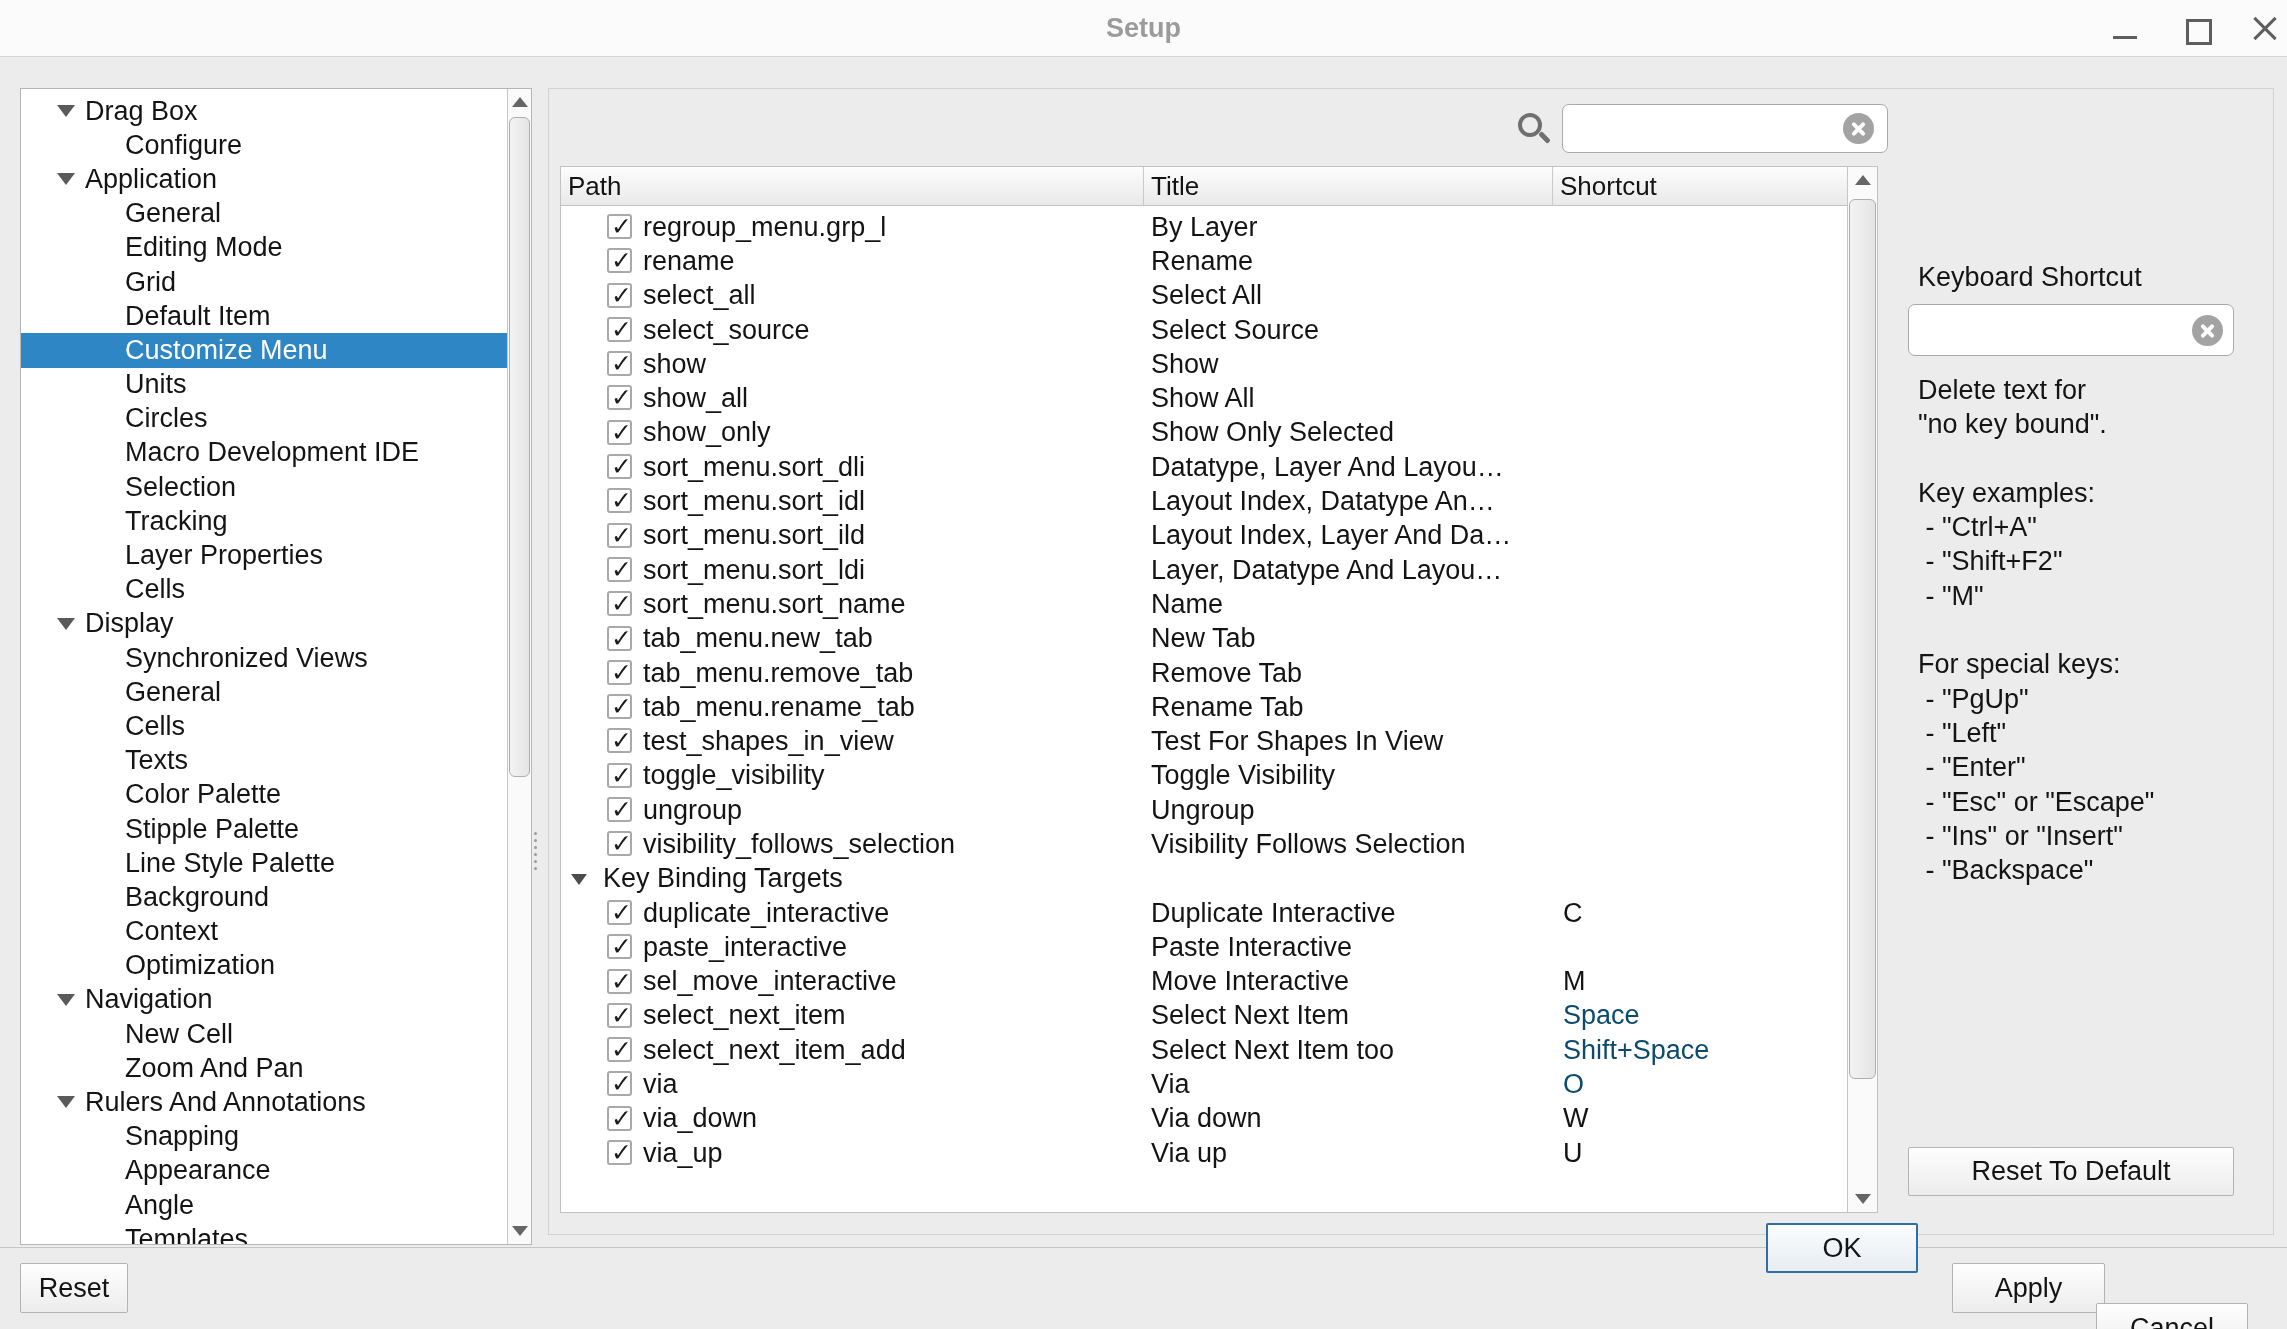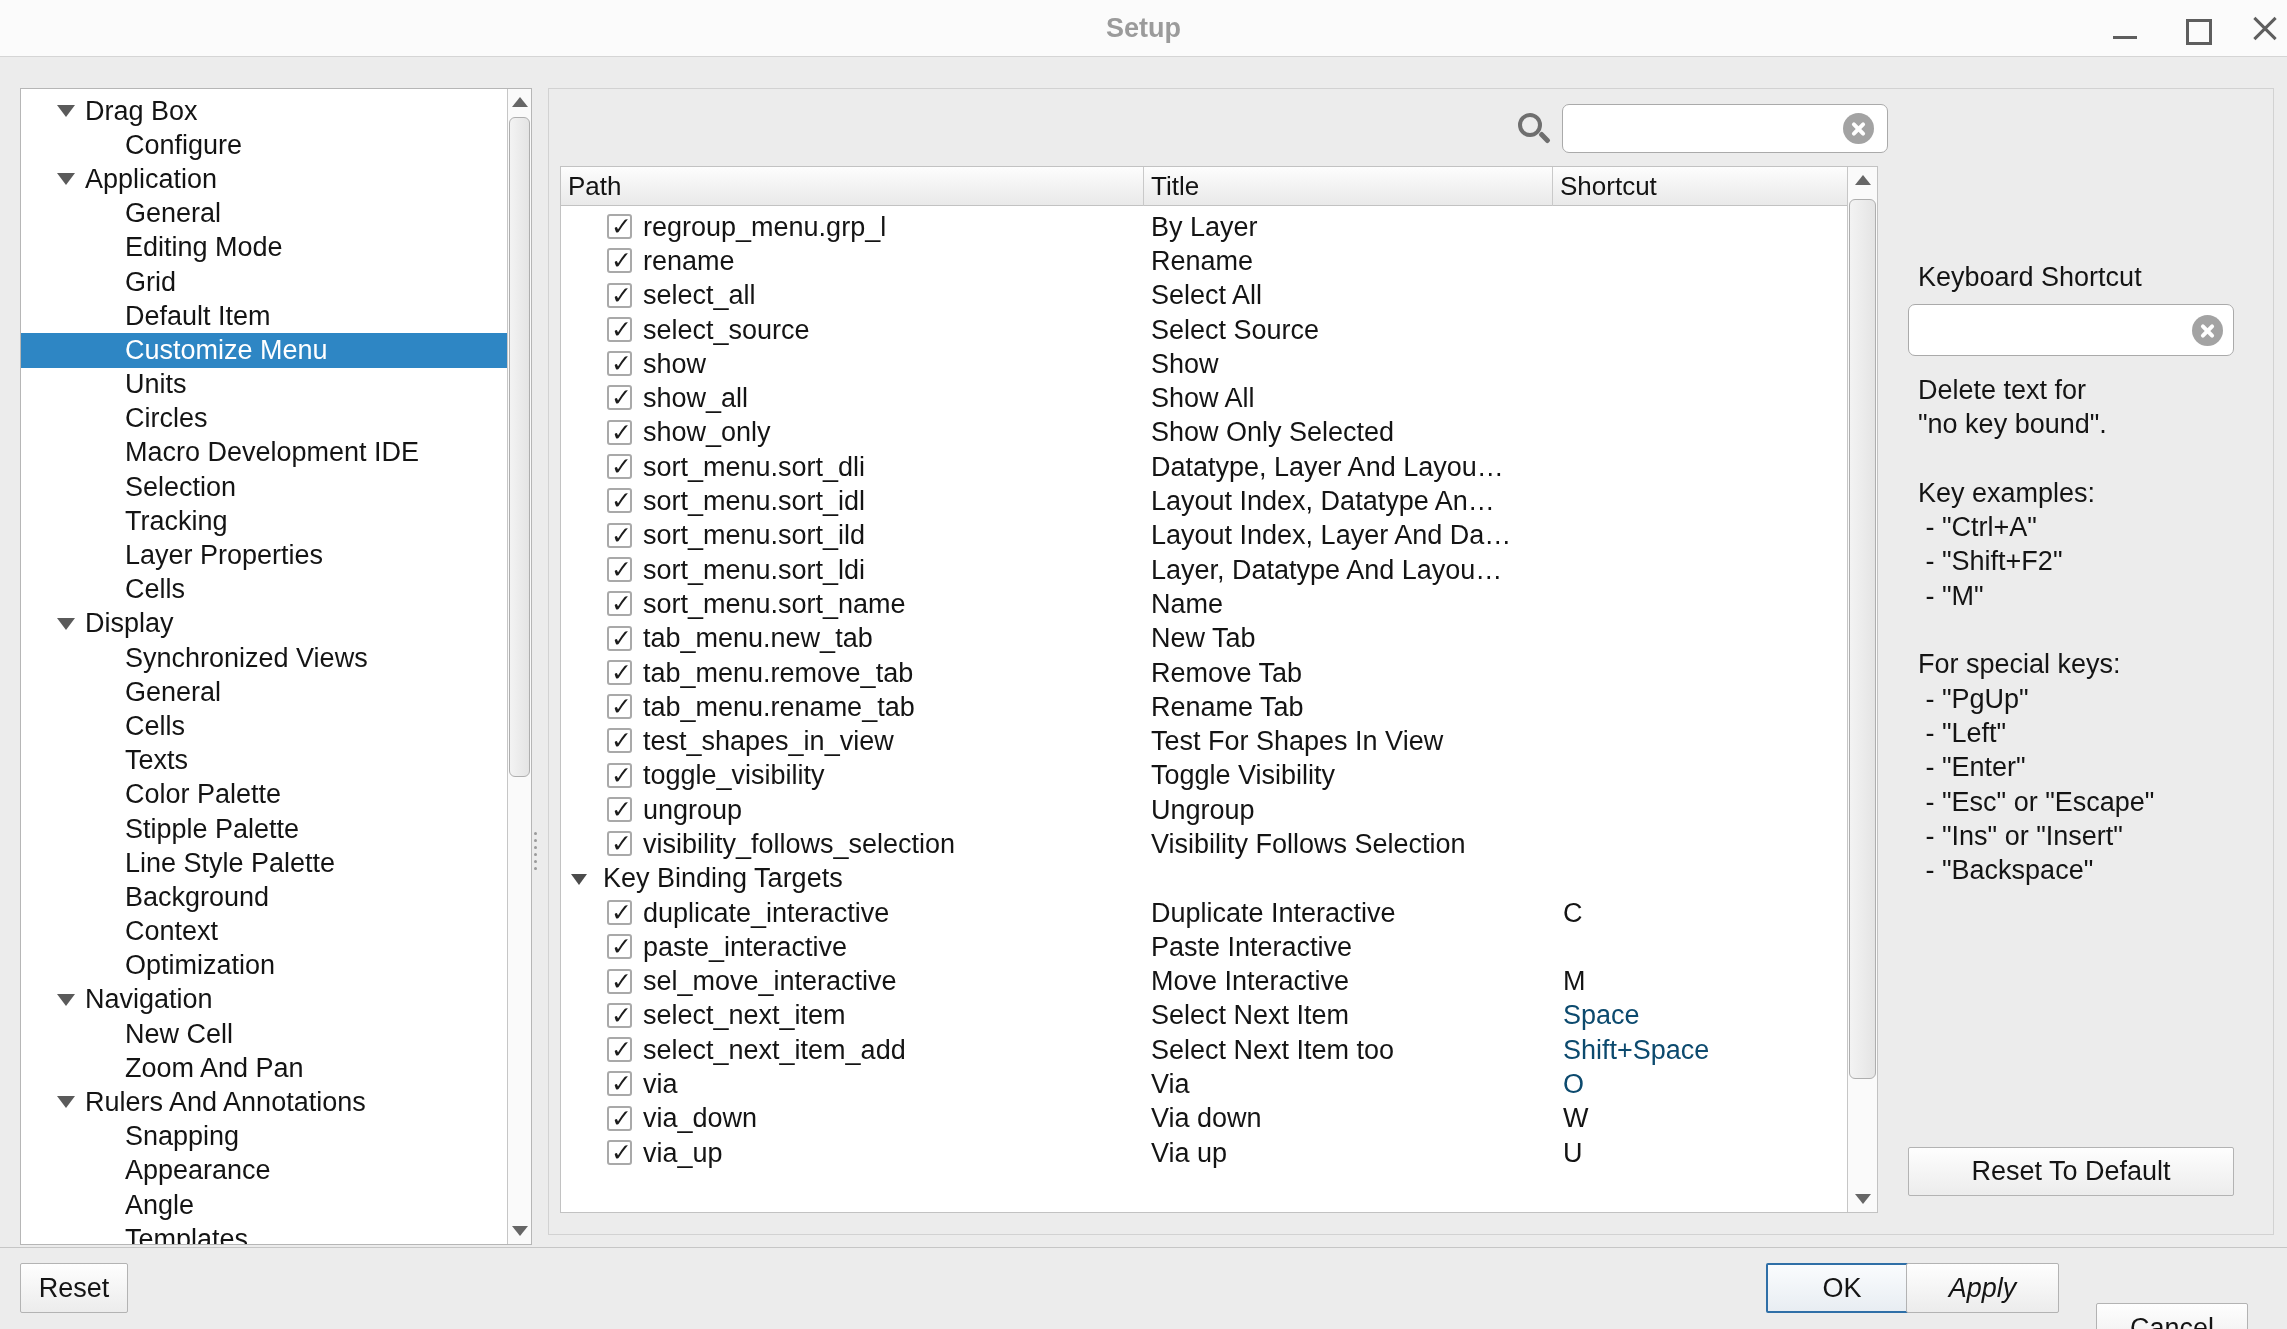--- a/index.html
+++ b/index.html
@@ -151,23 +151,23 @@
 
   
   .btn {
     position: absolute; height: 50px; display: flex; align-items: center; justify-content: center;
     background: linear-gradient(#fefefe, #ececec); border: 1px solid #b3b3b3; border-radius: 2px;
     font-size: 27px; color: #141414; cursor: default;
   }
   .btn-reset-default { left: 1908px; top: 1147px; width: 326px; height: 49px; }
   .footer-sep { position: absolute; left: 0; top: 1247px; width: 2287px; height: 1px; background: #c6c6c6; }
   .btn-reset { left: 20px; top: 1263px; width: 108px; }
-  .btn-ok { left: 1766px; top: 1263px; width: 152px; border: 2px solid #2f6fa7;
+  .btn-ok { left: 1766px; top: 1223px; width: 152px; border: 2px solid #2f6fa7;
     background: linear-gradient(#fafcfe, #e8edf2); }
-  .btn-apply { left: 1906px; top: 1263px; width: 153px; font-style: italic; }
+  .btn-apply { left: 1952px; top: 1263px; width: 153px; }
   .btn-cancel { left: 2096px; top: 1263px; width: 152px; margin-top: 40px; }
 </style>
 </head>
 <body>
 
 <div class="titlebar">
   <div class="title-text">Setup</div>
   <div class="win-btn win-min"></div>
   <div class="win-btn win-max"></div>
   <div class="win-btn win-close"></div>

